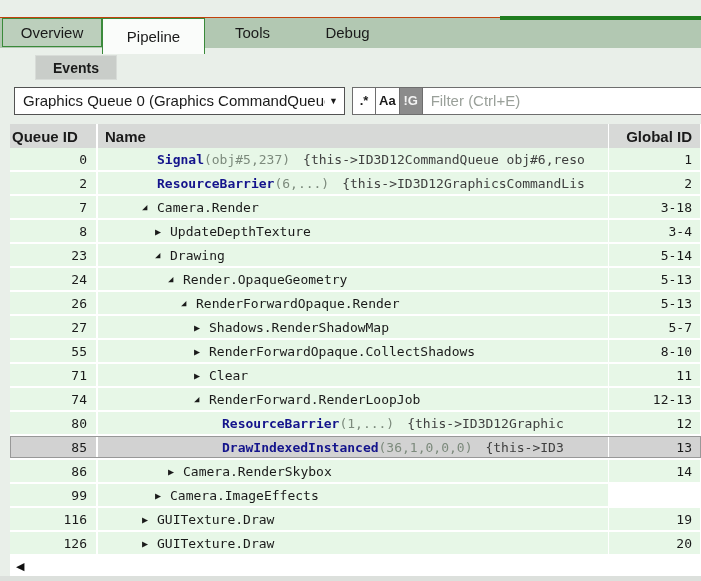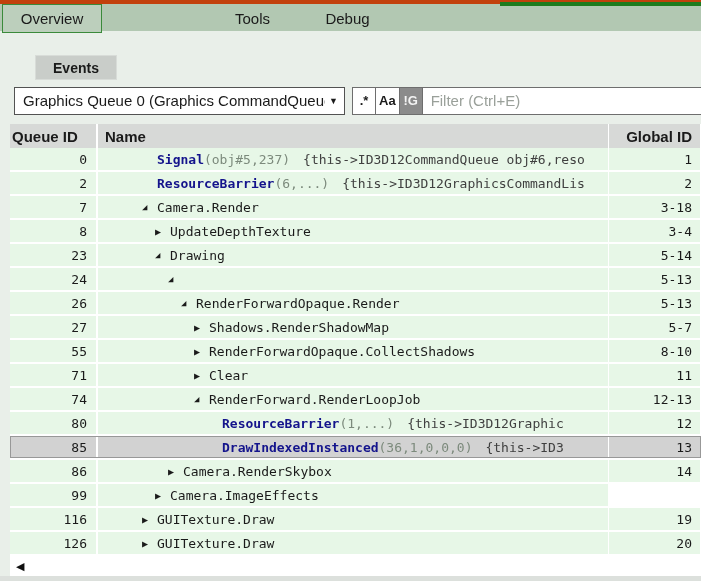--- a/index.html
+++ b/index.html
@@ -6,23 +6,23 @@
   html,body { width:701px; height:581px; }
   body {
     font-family:"Liberation Sans", sans-serif;
     background:#e9efe9;
     position:relative;
     overflow:hidden;
     color:#1a1a1a;
   }
   
   .tabbar {
-    position:absolute; left:0; top:0; width:701px; height:31px;
+    position:absolute; left:0; top:17px; width:701px; height:31px;
     background:#b2c8b2;
-    border-top:4px solid #c2410c;
+    border-top:1px solid #c2410c;
   }
   .tabbar .topright-strip{
     position:absolute; right:0; top:-2px; width:201px; height:4px; background:#1e7c1e;
   }
   .tab {
     position:absolute; top:0; height:29px;
     display:flex; align-items:center; justify-content:center;
     font-size:15px; cursor:default;
   }
   .tab-overview { left:2px; width:100px; background:#bccfbc; border:1px solid #3a8a3a; }
@@ -108,20 +108,23 @@
   .bottom-strip { position:absolute; left:0; top:576px; width:701px; height:5px; background:#dce0dc; }
 </style>
 </head>
 <body>
 
 <div class="tabbar">
   <div class="topright-strip"></div>
   <div class="tab tab-overview">
       <span>Overview</span>
     </div>
+  <div class="tab tab-pipeline">
+      <span>Pipeline</span>
+    </div>
   <div class="tab tab-debug">
       <span>Debug</span>
     </div>
   <div class="tab tab-tools">
       <span>Tools</span>
     </div>
 </div>
 
 <div class="panel">
   <div class="events-tab">
@@ -187,20 +190,21 @@
     <div class="cell c-name" style="padding-left: 57px;">
             <span class="arrow expanded">◢</span>
             <span>Drawing</span>
           </div>
     <div class="cell c-gid">5-14</div>
   </div>
         <div class="trow">
     <div class="cell c-qid">24</div>
     <div class="cell c-name" style="padding-left: 70px;">
             <span class="arrow expanded">◢</span>
+            <span>Render.OpaqueGeometry</span>
           </div>
     <div class="cell c-gid">5-13</div>
   </div>
         <div class="trow">
     <div class="cell c-qid">26</div>
     <div class="cell c-name" style="padding-left: 83px;">
             <span class="arrow expanded">◢</span>
             <span>RenderForwardOpaque.Render</span>
           </div>
     <div class="cell c-gid">5-13</div>

